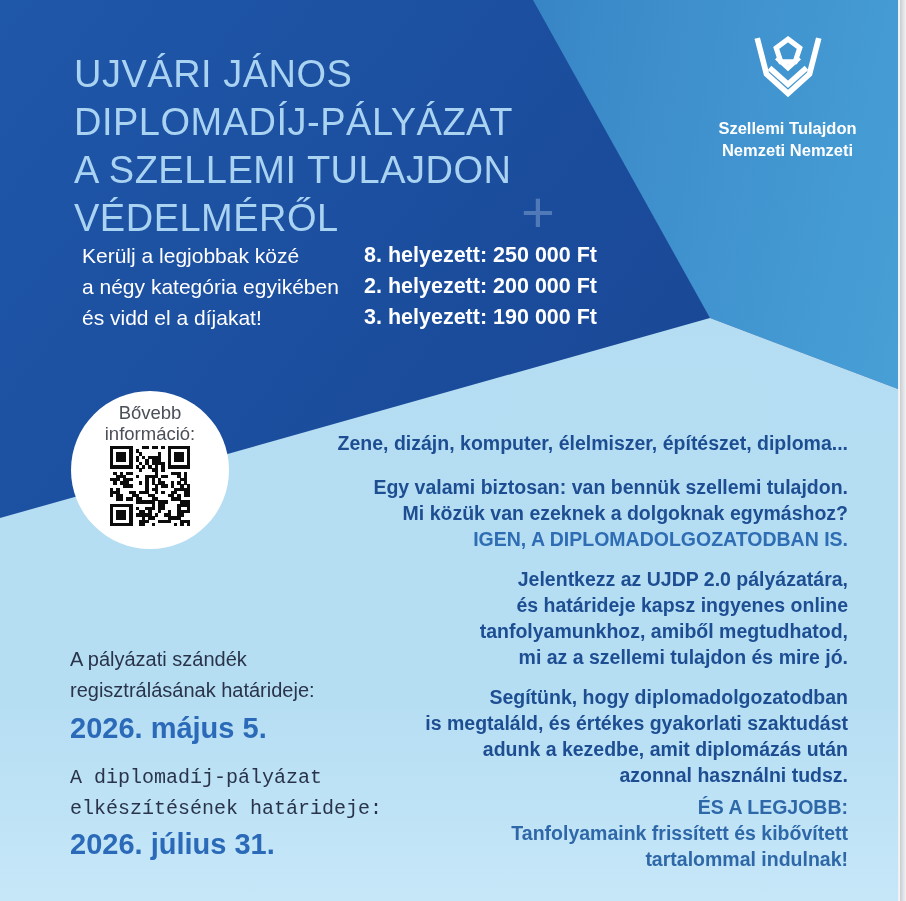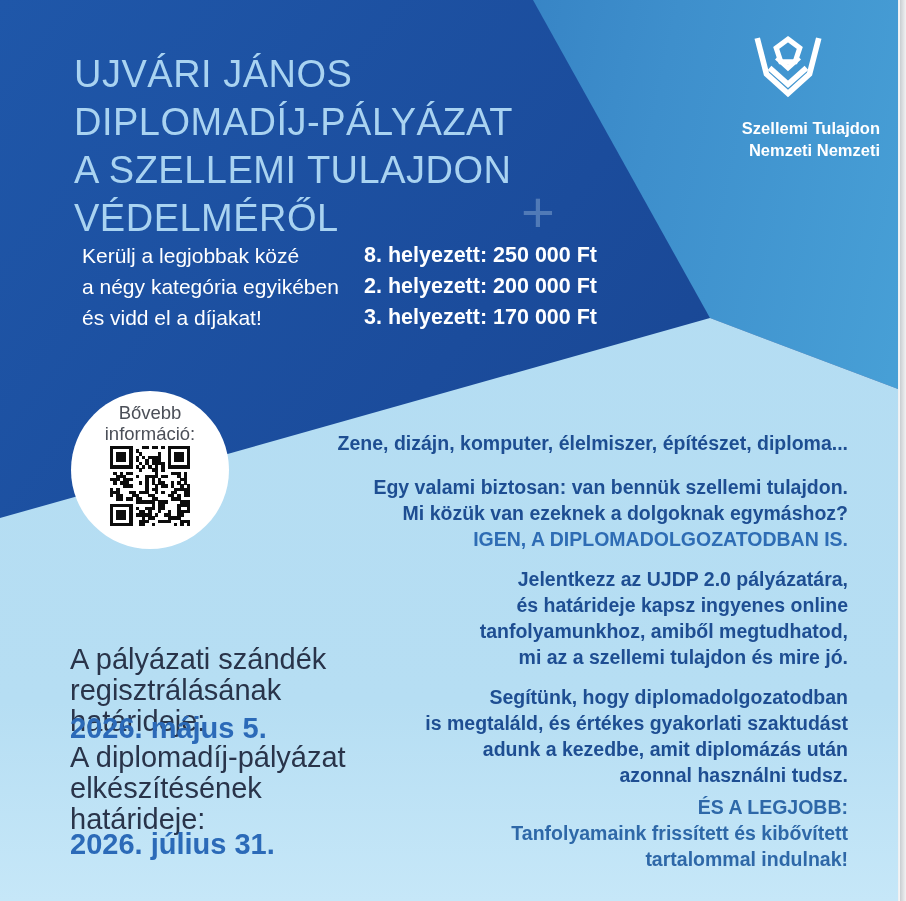--- a/index.html
+++ b/index.html
@@ -41,21 +41,21 @@
     color:#ffffff;font-size:21.5px;line-height:31px;font-weight:700;
   }
   
   .plus{
     position:absolute;left:508px;top:182px;width:60px;height:60px;
     color:rgba(205,228,246,0.30);font-size:58px;line-height:60px;
     text-align:center;font-weight:400;
   }
   
   .logo{
-    position:absolute;left:695px;top:33px;width:185px;text-align:right;
+    position:absolute;left:695px;top:33px;width:185px;text-align:center;
   }
   .logo svg{display:block;margin:0 auto 4px auto;}
   .logo .org{
     color:#ffffff;font-size:16.5px;line-height:22px;font-weight:700;
   }
   
   .qr-badge{
     position:absolute;left:71px;top:391px;width:158px;height:158px;
     border-radius:50%;background:#ffffff;
   }
@@ -74,28 +74,28 @@
   .b-cat{top:430px;}
   .b-hook{top:474px;}
   .b-apply{top:566px;}
   .b-help{top:684px;}
   .b-best{top:794px;}
   .hl{color:#2e6cb4;}
   .steel{color:#2e68a8;}
   
   .deadlines{position:absolute;left:70px;top:0;width:330px;height:901px;}
   .dl-label{
-    position:absolute;color:#29344a;font-size:29px;line-height:31px;font-weight:400;
+    position:absolute;color:#29344a;font-size:20px;line-height:31px;font-weight:400;
   }
   .dl-date{
     position:absolute;color:#2b6ab8;font-size:29px;font-weight:700;
   }
   .dl1-label{top:644px;}
   .dl1-date{top:712px;}
-  .dl2-label{top:742px;}
+  .dl2-label{top:762px;font-family:Liberation Mono, monospace;}
   .dl2-date{top:828px;}
 </style>
 </head>
 <body>
 
 <div class="poster">
 
   <div class="panel panel-gradient"></div>
   <div class="panel panel-light"></div>
   <div class="edge-strip"></div>
@@ -109,21 +109,21 @@
 
   <div class="tagline">
     <div>Kerülj a legjobbak közé</div>
     <div>a négy kategória egyikében</div>
     <div>és vidd el a díjakat!</div>
   </div>
 
   <div class="prizes">
     <div>8. helyezett: 250 000 Ft</div>
     <div>2. helyezett: 200 000 Ft</div>
-    <div>3. helyezett: 170 000 Ft</div>
+    <div>3. helyezett: 190 000 Ft</div>
   </div>
 
   <div class="plus">+</div>
 
   <div class="logo">
     <svg width="96" height="80" viewBox="0 0 90 78" fill="none">
       <path d="M15 5 L24 40 L45 59 L66 40 L75 5" stroke="#ffffff" stroke-width="5.5" fill="none"></path>
       <path d="M27 34 L45 50 L63 34" stroke="#ffffff" stroke-width="5.5" fill="none"></path>
       <path d="M34 24 L45 34 L56 24" stroke="#ffffff" stroke-width="5" fill="none"></path>
       <path d="M45 6 L56.5 14.5 L52 28 L38 28 L33.5 14.5 Z" stroke="#ffffff" stroke-width="5" fill="none"></path>

